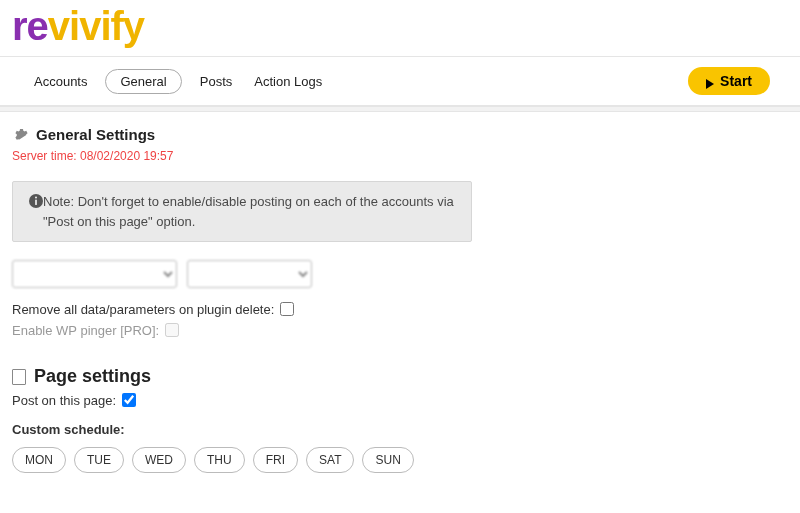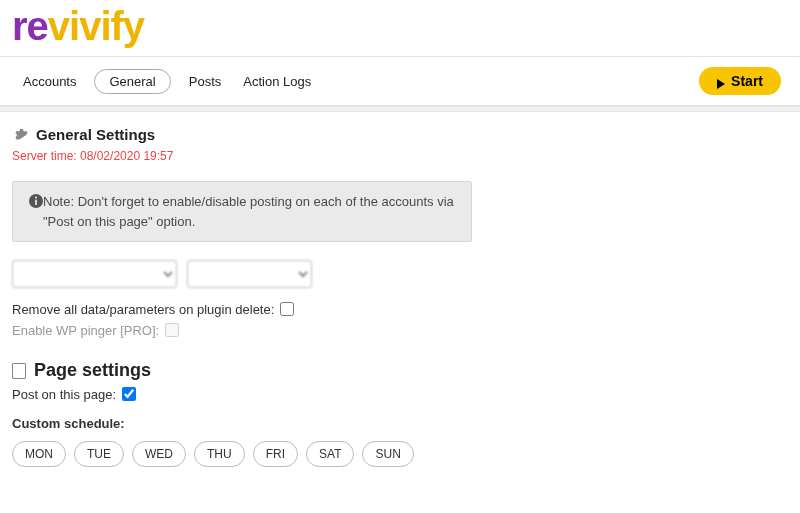--- a/index.html
+++ b/index.html
@@ -2,40 +2,40 @@
 <html><head>
 <meta charset="utf-8">
 <style>
   * { box-sizing: border-box; margin: 0; padding: 0; }
   body { font-family: Arial, Helvetica, sans-serif; font-size: 13px; color: #333; background: #fff; width: 800px; }
   .topbar { padding: 6px 12px 4px; }
   .logo { font-size: 40px; font-weight: bold; letter-spacing: -1px; line-height: 1; display: flex; }
   .logo .p1 { color: #8a2fb0; }
   .logo .p2 { color: #f0b400; }
   .hr1 { height: 1px; background: #e5e5e5; margin-top: 6px; }
-  .navrow { display: flex; align-items: center; justify-content: space-between; padding: 10px 19px; border-bottom: 1px solid #e5e5e5; gap: 15px; }
+  .navrow { display: flex; align-items: center; justify-content: space-between; padding: 10px 30px; border-bottom: 1px solid #e5e5e5; gap: 15px; }
   .tabs { display: flex; gap: 14px; align-items: center; }
   .tab { font-size: 13px; color: #222; cursor: pointer; padding: 4px 4px; }
   .tab.active { border: 1px solid #aaa; border-radius: 14px; padding: 4px 14px; }
   .start-btn { background: #f9c400; color: #000; border: none; border-radius: 18px; padding: 6px 18px; font-size: 14px; font-weight: bold; cursor: pointer; display: flex; align-items: flex-end; gap: 6px; }
   .start-btn .tri { width: 0; height: 0; border-top: 5px solid transparent; border-bottom: 5px solid transparent; border-left: 8px solid #000; }
   .divbar { height: 6px; background: #f2f2f2; border-top: 1px solid #e5e5e5; border-bottom: 1px solid #e5e5e5; }
   .content { padding: 14px 12px; }
   .section-head { display: flex; align-items: center; gap: 8px; font-size: 15px; font-weight: bold; color: #222; margin-bottom: 6px; }
   .gear { width: 16px; height: 16px; color: #888; }
   .small { font-size: 12px; color: #ef4444; margin-bottom: 18px; }
   .desc { font-size: 13px; color: #333; margin-bottom: 14px; }
   .notebox { background: #eaeaea; border: 1px solid #d6d6d6; color: #4a4a4a; padding: 10px 16px; font-size: 13px; line-height: 1.5; width: 460px; border-radius: 2px; display:flex; gap:0;}
   .info-icon { width: 14px; height: 14px; flex: 0 0 14px; margin-top:2px;}
   .selects { display: flex; gap: 10px; margin: 18px 0 14px; }
   select { height: 28px; border: 1px solid #bbb; border-radius: 3px; padding: 2px 6px; background: #fff; font-size: 12px; color: #888; filter: blur(0.8px); }
   .row { font-size: 13px; margin: 6px 0; display:flex; align-items:flex-start; gap:6px;}
   .pro-row { color: #999; }
   input[type=checkbox] { width: 14px; height: 14px; }
-  .page-head { display: flex; align-items: center; gap: 8px; font-size: 18px; font-weight: bold; color: #222; margin: 22px 0 4px; }
+  .page-head { display: flex; align-items: center; gap: 8px; font-size: 18px; font-weight: bold; color: #222; margin: 28px 0 4px; }
   .page-icon { width: 14px; height: 16px; border: 1px solid #888; border-radius: 1px; display:inline-block; position:relative;}
   .day-pills { display: flex; gap: 8px; margin-top: 10px; }
   .pill { border: 1px solid #bbb; border-radius: 14px; padding: 5px 12px; font-size: 12px; color: #333; cursor: pointer; }
 </style>
 </head>
 <body>
 
 <div class="topbar">
   <div class="logo">
     <span class="p1">re</span>

